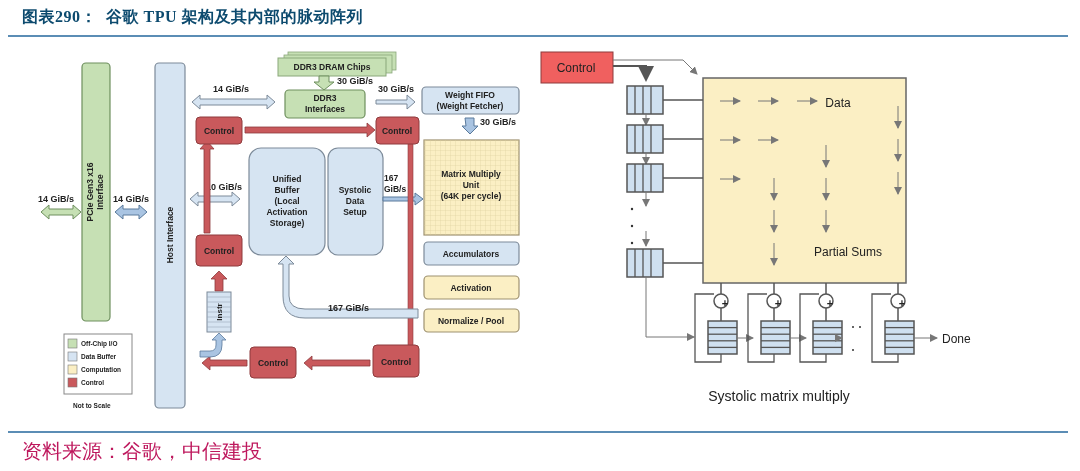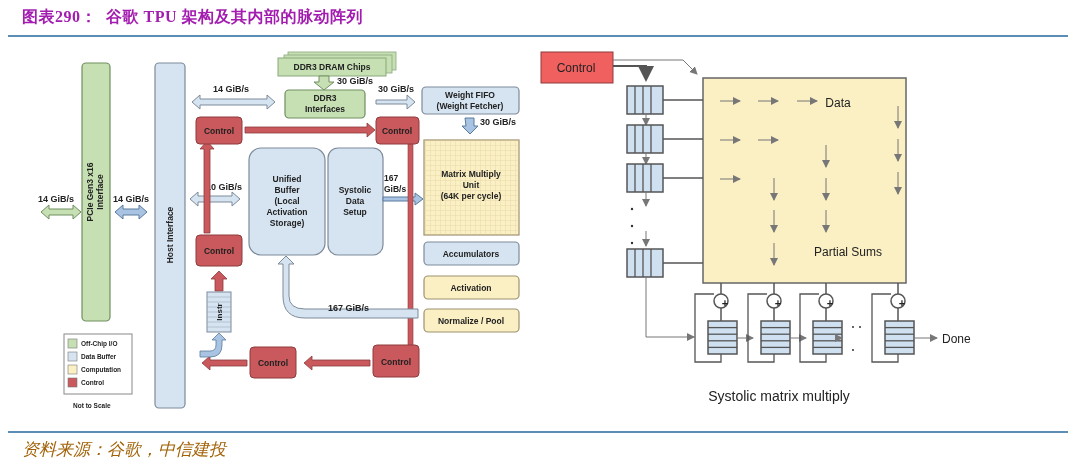--- a/index.html
+++ b/index.html
@@ -1,19 +1,19 @@
 <!DOCTYPE html>
 <html><head>
 <meta charset="utf-8">
 <style>
   html,body{margin:0;padding:0;background:#fff;}
   body{width:1080px;height:471px;position:relative;overflow:hidden;font-family:"Liberation Sans","DejaVu Sans",sans-serif;}
-  .title{position:absolute;left:22px;top:7px;font-family:"Liberation Serif","DejaVu Serif",serif;font-weight:bold;font-size:16px;color:#a21caf;letter-spacing:0.5px;white-space:pre;}
+  .title{position:absolute;left:22px;top:7px;font-family:"Liberation Serif","DejaVu Serif",serif;font-weight:bold;font-size:16px;color:#0c4a6e;letter-spacing:0.5px;white-space:pre;}
   .rule{position:absolute;left:8px;width:1060px;height:2px;background:#5b8db5;}
-  .source{position:absolute;left:22px;top:438px;font-family:"Liberation Serif","DejaVu Serif",serif;font-style:italic;font-size:17px;color:#a16207;}
+  .source{position:absolute;left:22px;top:438px;font-family:"Liberation Serif","DejaVu Serif",serif;font-size:20px;color:#be185d;}
   svg{position:absolute;left:0;top:0;}
   .lbl{font-family:"Liberation Sans","DejaVu Sans",sans-serif;font-weight:bold;fill:#222;}
   .lblr{font-family:"Liberation Sans","DejaVu Sans",sans-serif;fill:#222;}
 </style>
 </head>
 <body>
 
 <div class="title">图表290：  谷歌 TPU 架构及其内部的脉动阵列</div>
 <div class="rule" style="top:35px"></div>
 

